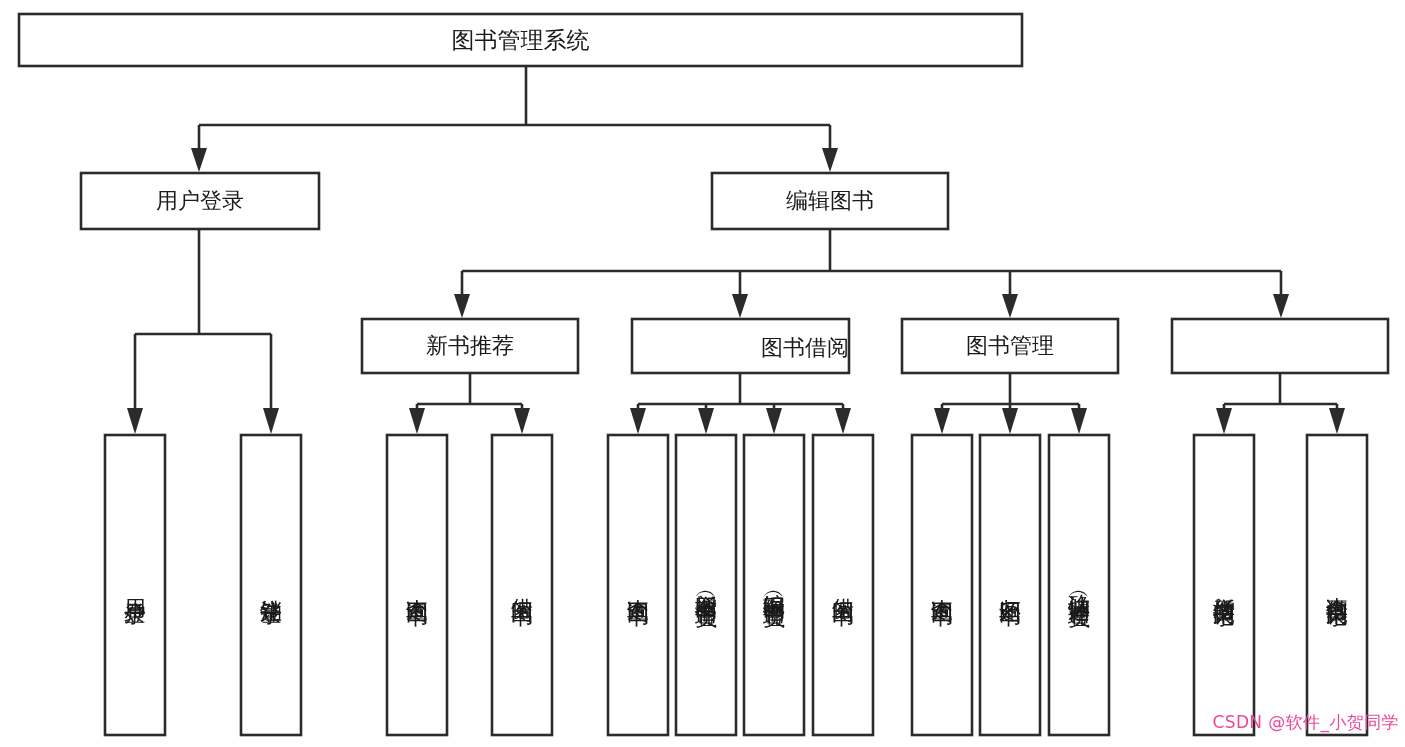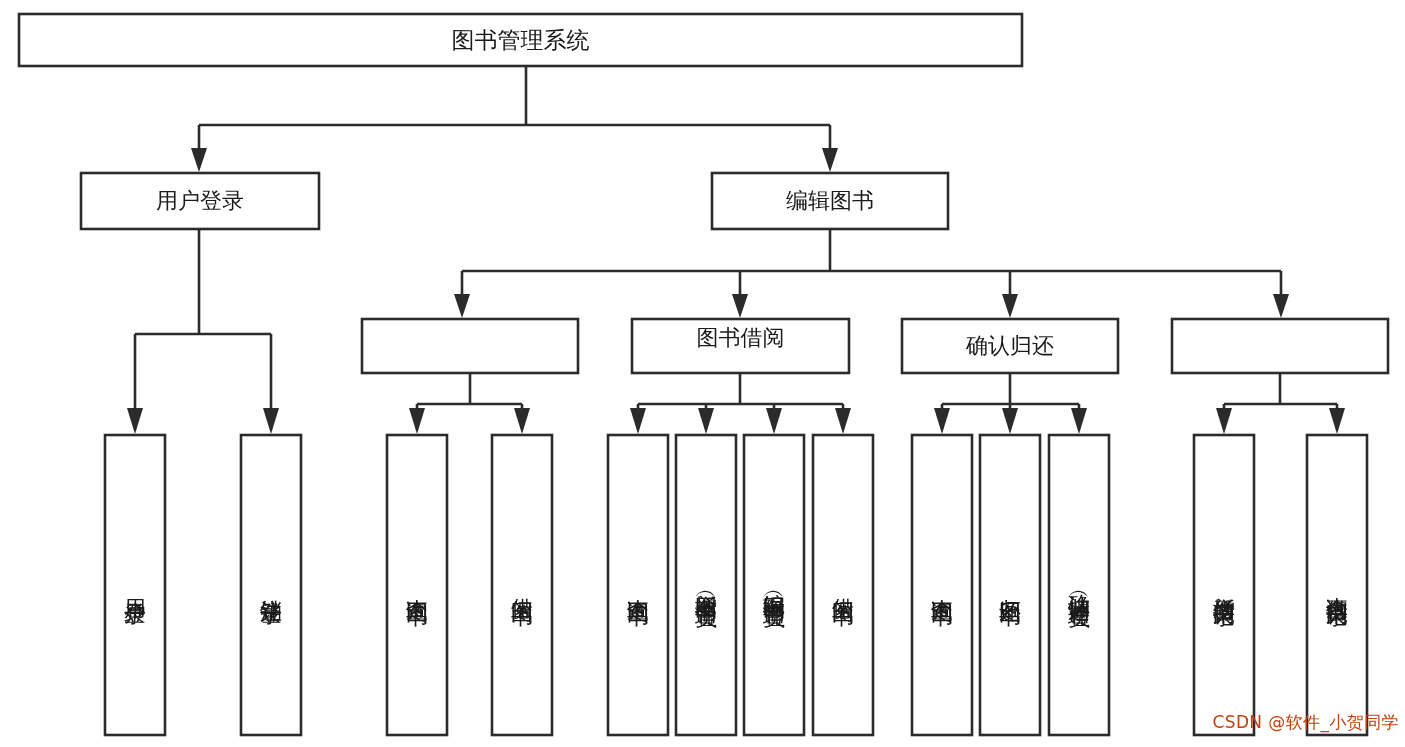--- a/index.html
+++ b/index.html
@@ -75,21 +75,21 @@
   }
   .hlabel-text.root {
     font-size: 23px;
   }
   #watermark {
     position: absolute;
     right: 6px;
     bottom: 4px;
     font-family: "DejaVu Sans", "Liberation Sans", sans-serif;
     font-size: 17px;
-    color: #c2410c;
+    color: #ec4899;
     white-space: nowrap;
     letter-spacing: 0.4px;
   }
 </style>
 </head>
 <body>
 
 <div id="diagram-root">
 
   <svg id="flow" viewBox="0 0 1405 747">
@@ -190,27 +190,30 @@
   </div>
 
   <div class="hlabel-wrap" style="left:81px; top:173px; width:238px; height:56px;">
     <span class="hlabel-text">用户登录</span>
   </div>
 
   <div class="hlabel-wrap" style="left:712px; top:173px; width:236px; height:56px;">
     <span class="hlabel-text">编辑图书</span>
   </div>
 
-
-  <div class="hlabel-wrap" style="left:632px; top:311px; width:217px; height:54px;">
+  <div class="hlabel-wrap" style="left:362px; top:319px; width:216px; height:54px;">
+    <span class="hlabel-text">新书推荐</span>
+  </div>
+
+  <div class="hlabel-wrap" style="left:632px; top:321px; width:217px; height:54px;justify-content:flex-end;">
     <span class="hlabel-text">图书借阅</span>
   </div>
 
   <div class="hlabel-wrap" style="left:902px; top:319px; width:216px; height:54px;">
-    <span class="hlabel-text">确认归还</span>
+    <span class="hlabel-text">图书管理</span>
   </div>
 
 
   <div class="vlabel-wrap" style="left:105px; top:435px; width:60px; height:300px;">
     <span class="vlabel-text">用户登录</span>
   </div>
   <div class="vlabel-wrap" style="left:241px; top:435px; width:60px; height:300px;">
     <span class="vlabel-text">注销登录</span>
   </div>
 

